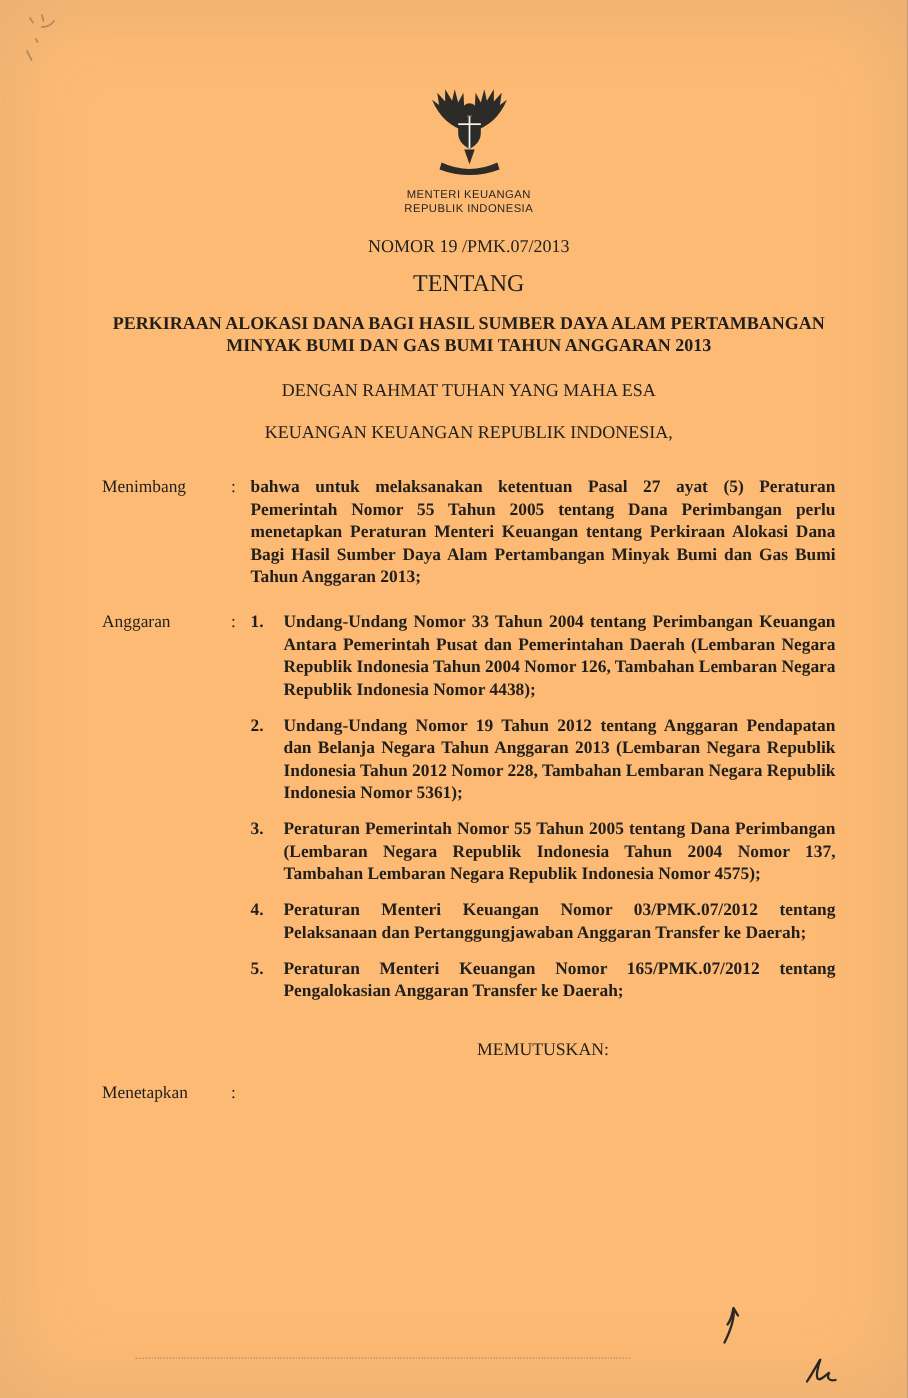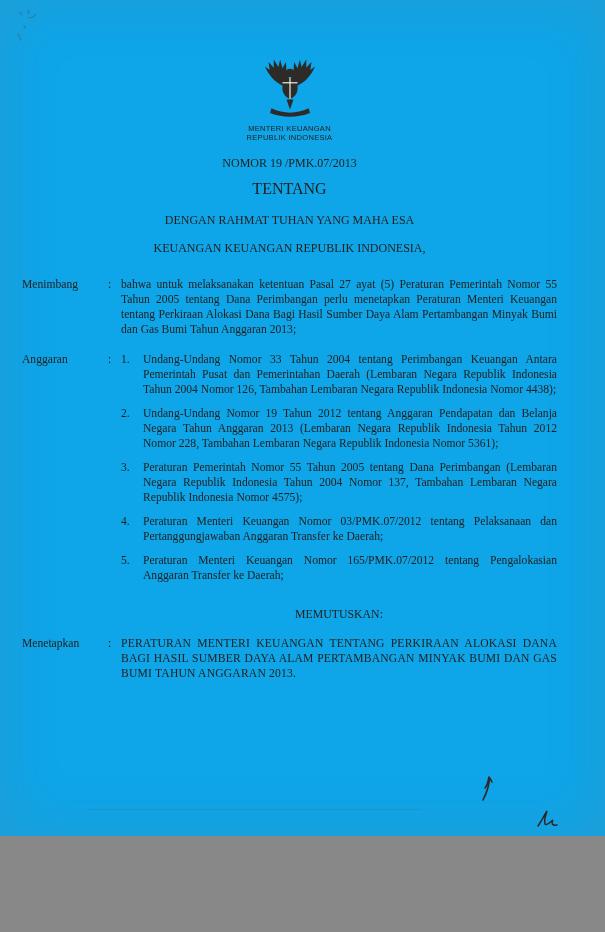--- a/index.html
+++ b/index.html
@@ -1,43 +1,43 @@
 <!DOCTYPE html>
 <html><head>
 <meta charset="utf-8">
 <style>
   html,body{margin:0;padding:0;background:#888;}
   .page{
-    width:605px;height:836px;
-    background:#0ea5e9;
+    width:605px;height:932px;
+    background:#fdba74;
     position:relative;
     font-family:"Liberation Serif", serif;
     color:#201f1c;
     box-sizing:border-box;
-    padding:0 48px 0 22px;
+    padding:0 48px 0 68px;
     overflow:hidden;
   }
   .page::after{ 
     content:"";position:absolute;inset:0;pointer-events:none;
     box-shadow:inset 0 0 60px rgba(120,115,105,.18);
   }
   .center{text-align:center;}
   .emblem-wrap{padding-top:56px;text-align:center;}
   .ministry{font-family:"Liberation Sans", sans-serif;font-size:7.5px;line-height:9px;letter-spacing:.3px;}
   .salinan{font-family:"Liberation Sans", sans-serif;font-size:8px;font-weight:bold;letter-spacing:.6px;margin-top:1px;}
   .doc-title{font-size:12px;line-height:14.5px;margin-top:14px;}
   .tentang{font-size:16px;margin-top:9px;}
   .subject{font-size:12px;font-weight:bold;line-height:15px;margin:9px auto 0;max-width:500px;}
   .invocation{font-size:12px;margin-top:15px;}
   .authority{font-size:12px;margin-top:13px;}
   .body-block{margin-top:21px;font-size:11.6px;line-height:15px;}
   .row{display:flex;align-items:flex-start;margin-bottom:15px;}
   .row .label{width:86px;flex:0 0 86px;}
   .row .colon{width:13px;flex:0 0 13px;}
-  .row .content{flex:1;text-align:justify;}
+  .row .content{flex:1;text-align:justify;font-weight:bold;}
   .list-item{display:flex;margin-bottom:9px;}
   .list-item .num{width:22px;flex:0 0 22px;}
   .list-item .itext{flex:1;text-align:justify;}
   .memutuskan{font-size:11.8px;font-weight:normal;text-align:center;margin:14px 0 14px 99px;}
   .menetapkan-text{letter-spacing:.2px;}
   .artifact{position:absolute;pointer-events:none;}
   .scribble-tl{top:8px;left:14px;opacity:.55;}
   .initial-1{bottom:28px;right:110px;}
   .initial-2{bottom:2px;right:44px;}
   .dots{position:absolute;left:90px;bottom:26px;width:330px;border-bottom:1px dotted rgba(90,85,75,.35);}
@@ -65,20 +65,21 @@
       </svg>
     </span>
     <div class="ministry">MENTERI KEUANGAN</div>
     <div class="ministry">REPUBLIK INDONESIA</div>
   </div>
 
   <div class="doc-title center">
     <div>NOMOR 19  /PMK.07/2013</div>
   </div>
   <div class="tentang center">TENTANG</div>
+  <div class="subject center">PERKIRAAN ALOKASI DANA BAGI HASIL SUMBER DAYA ALAM PERTAMBANGAN MINYAK BUMI DAN GAS BUMI TAHUN ANGGARAN 2013</div>
   <div class="invocation center">DENGAN RAHMAT TUHAN YANG MAHA ESA</div>
   <div class="authority center">KEUANGAN KEUANGAN REPUBLIK INDONESIA,</div>
 
   <div class="body-block">
 
     <div class="row">
       <div class="label">Menimbang</div>
       <div class="colon">:</div>
       <div class="content">bahwa untuk melaksanakan ketentuan Pasal 27 ayat (5) Peraturan Pemerintah Nomor 55 Tahun 2005 tentang Dana Perimbangan perlu menetapkan Peraturan Menteri Keuangan tentang Perkiraan Alokasi Dana Bagi Hasil Sumber Daya  Alam Pertambangan Minyak Bumi dan Gas Bumi Tahun Anggaran 2013;</div>
     </div>
@@ -110,21 +111,20 @@
         </div>
 
       </div>
     </div>
 
     <div class="memutuskan">MEMUTUSKAN:</div>
 
     <div class="row">
       <div class="label">Menetapkan</div>
       <div class="colon">:</div>
-      <div class="content menetapkan-text">PERATURAN MENTERI KEUANGAN TENTANG PERKIRAAN ALOKASI DANA BAGI HASIL SUMBER DAYA ALAM PERTAMBANGAN MINYAK BUMI DAN GAS BUMI TAHUN ANGGARAN 2013.</div>
     </div>
 
   </div>
 
   <div class="artifact scribble-tl">
     <svg width="34" height="36" viewBox="0 0 34 36">
       <g stroke="#4a463e" stroke-width="1.2" fill="none" stroke-linecap="round" opacity=".7">
         <path d="M6 4 l2 3"></path>
           <path d="M14 2 l1 4"></path>
           <path d="M22 6 c-2 3 -5 4 -8 4"></path>

